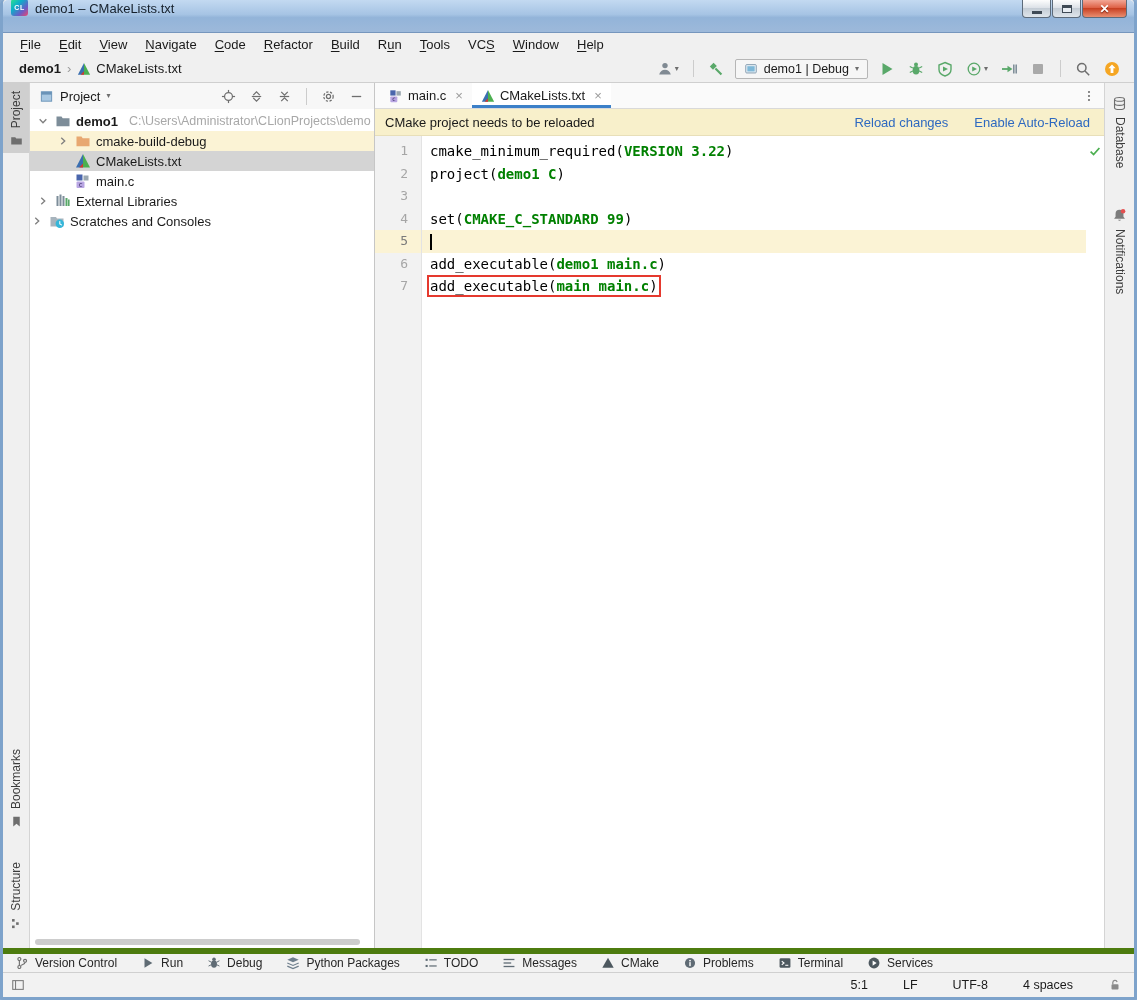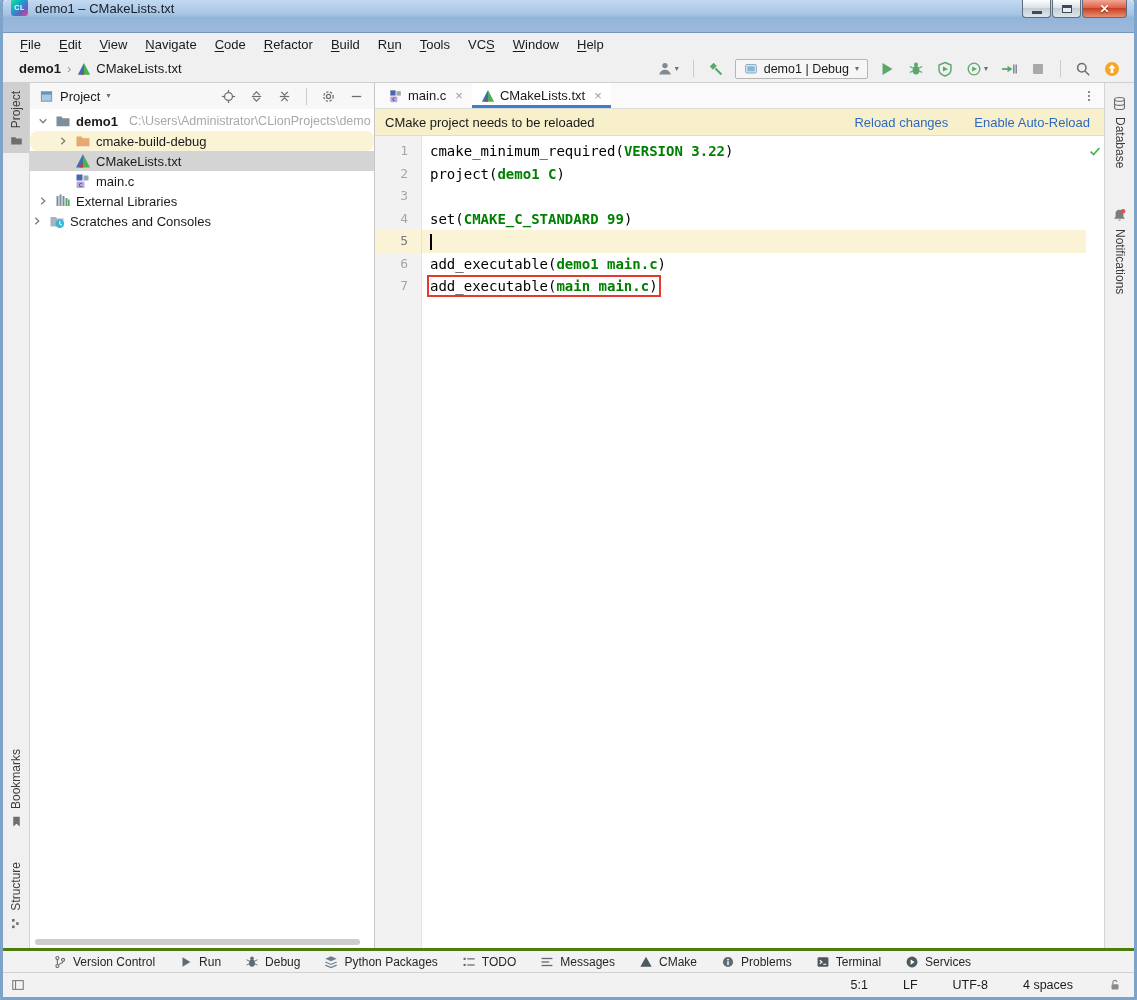--- a/index.html
+++ b/index.html
@@ -54,21 +54,21 @@
   
   .panel{width:345px;flex:0 0 345px;background:#fff;border-right:1px solid #c6c6c6;
     display:flex;flex-direction:column;position:relative;min-height:0;}
   .panel-head{height:26px;flex:0 0 26px;display:flex;align-items:center;gap:6px;
     padding:0 8px 0 9px;background:#f7f7f7;font-size:13px;color:#1a1a1a;}
   .ph-icons{margin-left:auto;display:flex;align-items:center;gap:9px;}
   .tree{flex:1;overflow:hidden;padding-top:2px;}
   .trow{display:flex;align-items:center;height:20px;gap:5px;font-size:13px;color:#1a1a1a;
     white-space:nowrap;overflow:hidden;}
   .trow.sel{background:var(--selection-gray,#d4d4d4);}
-  .trow.hl{background:var(--current-line,#fbf3d5);border-radius:8px;}
+  .trow.hl{background:var(--current-line,#fbf3d5);}
   .chsp{width:14px;flex:0 0 14px;}
   .tpath{color:#a8a8a8;font-size:12.5px;margin-left:6px;}
   .hscroll{position:absolute;bottom:3px;left:5px;right:14px;height:6px;border-radius:3px;background:#cdcdcd;}
   
   .editor{flex:1;display:flex;flex-direction:column;min-width:0;background:#fff;}
   .tabbar{height:26px;flex:0 0 26px;display:flex;align-items:stretch;background:#fafafa;
     border-bottom:1px solid #d9d9d9;padding-left:5px;}
   .tab{display:flex;align-items:center;gap:5px;padding:0 9px;font-size:13px;color:#1a1a1a;}
   .tab.active{background:#fff;box-shadow:inset 0 -3px 0 var(--active-tab-underline,#3c80c8);}
   .tclose{color:#9a9a9a;font-size:13px;margin-left:4px;line-height:1;}
@@ -86,21 +86,21 @@
   .cline{height:22.5px;line-height:22.5px;padding-left:8px;white-space:pre;}
   .cline.cur{background:var(--current-line,#fbf3d5);}
   .sg-p{color:#000;}
   .sg-g{color:var(--code-green,#008000);font-weight:bold;}
   .boxed{outline:2px solid var(--annotation-red,#e5392e);outline-offset:1px;}
   .caret{display:inline-block;width:2px;height:16px;background:#000;vertical-align:middle;}
   .inspect{width:18px;flex:0 0 18px;background:#fff;display:flex;justify-content:center;
     align-items:flex-start;padding-top:8px;}
   
   .bbar{height:24px;flex:0 0 24px;display:flex;align-items:center;background:#f2f2f2;
-    border-top:3px solid #4d7c0f;padding-left:38px;}
+    border-top:6px solid #4d7c0f;}
   .bitem{display:flex;align-items:center;gap:6px;padding:0 12px;font-size:12px;color:#262626;}
   .sbar{height:25px;flex:0 0 25px;display:flex;align-items:center;background:#f2f2f2;
     border-top:1px solid #d0d0d0;padding:0 12px 0 8px;font-size:12.5px;color:#1a1a1a;gap:9px;border-radius:0 0 2px 2px;}
   .sb-right{margin-left:auto;display:flex;align-items:center;gap:35px;}
   
   .icon{display:inline-flex;width:16px;height:16px;flex:0 0 auto;}
   .icon svg{width:100%;height:100%;}
   .i14{width:14px;height:14px;flex-basis:14px;}
   .i15{width:15px;height:15px;flex-basis:15px;}
   .i13{width:13px;height:13px;flex-basis:13px;}

